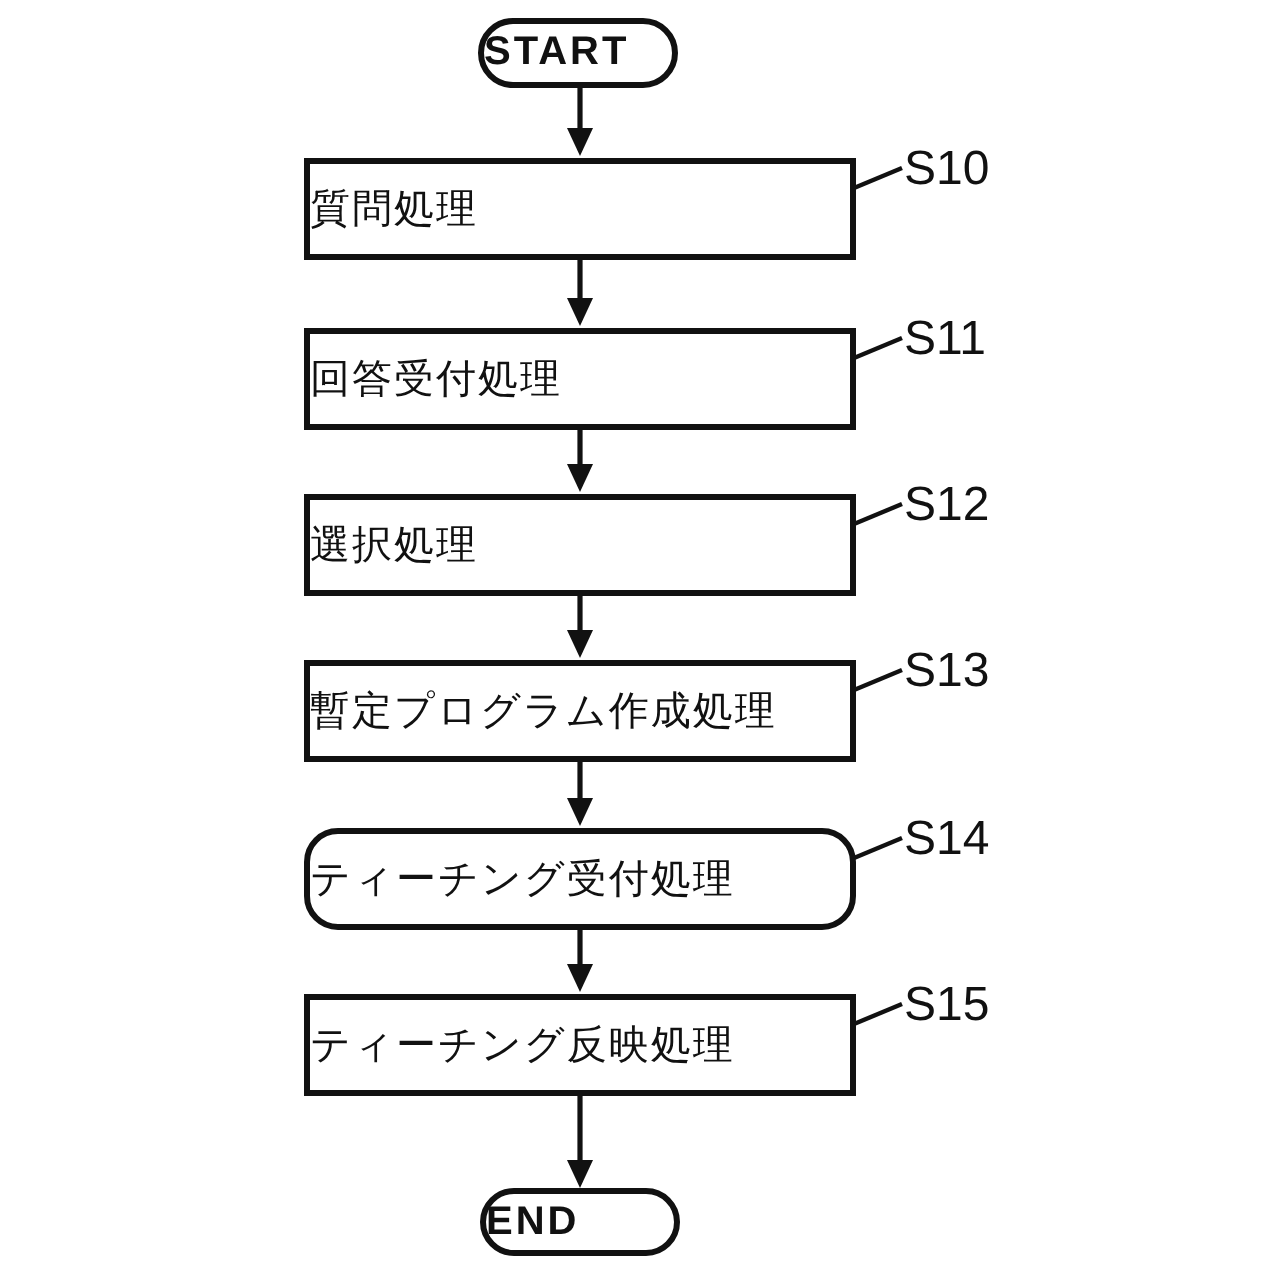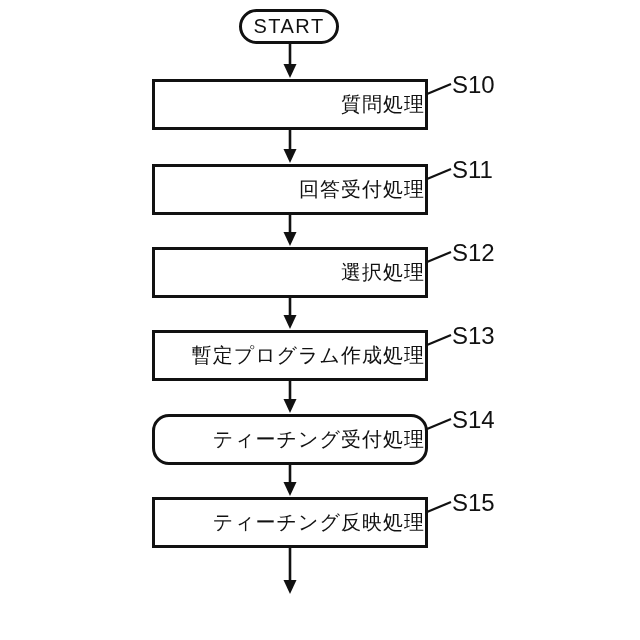--- a/index.html
+++ b/index.html
@@ -23,36 +23,37 @@
     height: 640px;
   }
   .terminator {
     position: absolute;
     box-sizing: border-box;
     border: 3px solid #111111;
     border-radius: 18px;
     background: #ffffff;
     display: flex;
     align-items: center;
-    justify-content: center;
+    justify-content: flex-start;
     font-size: 20px;
     letter-spacing: 1.5px;
     color: #111111;
+    font-weight: bold;
   }
   .process {
     position: absolute;
     left: 152px;
     width: 276px;
     height: 51px;
     box-sizing: border-box;
     border: 3px solid #111111;
     background: #ffffff;
     display: flex;
     align-items: center;
-    justify-content: flex-end;
+    justify-content: flex-start;
     font-size: 20px;
     letter-spacing: 1px;
     color: #111111;
   }
   .step-label {
     position: absolute;
     left: 452px;
     height: 26px;
     line-height: 26px;
     font-size: 24px;
@@ -135,14 +136,17 @@
     <span>ティーチング反映処理</span>
   </div>
 
   <div class="step-label" style="top:72px;">S10</div>
   <div class="step-label" style="top:157px;">S11</div>
   <div class="step-label" style="top:240px;">S12</div>
   <div class="step-label" style="top:323px;">S13</div>
   <div class="step-label" style="top:407px;">S14</div>
   <div class="step-label" style="top:490px;">S15</div>
 
+  <div class="terminator" style="left:240px; top:594px; width:100px; height:34px;">
+    <span>END</span>
+  </div>
 
 </div>
 
 </body></html>

